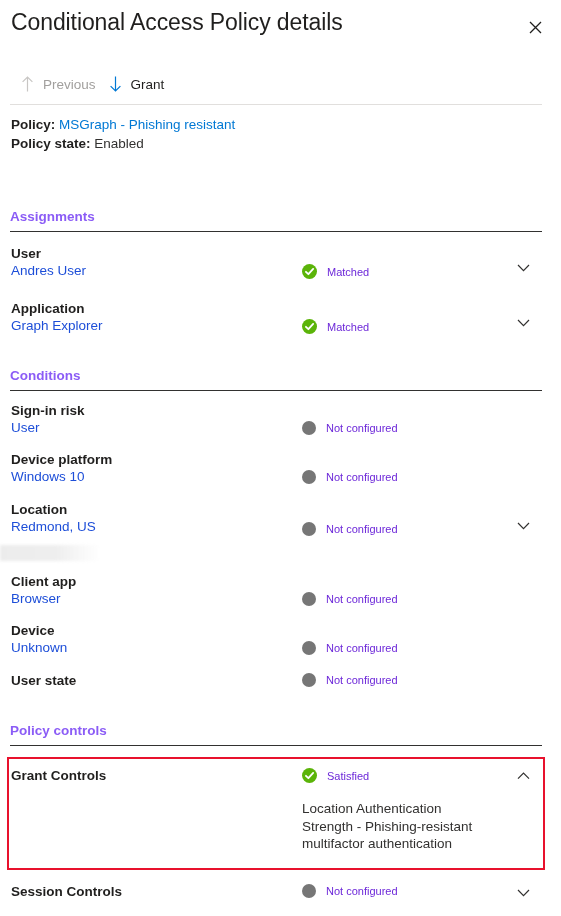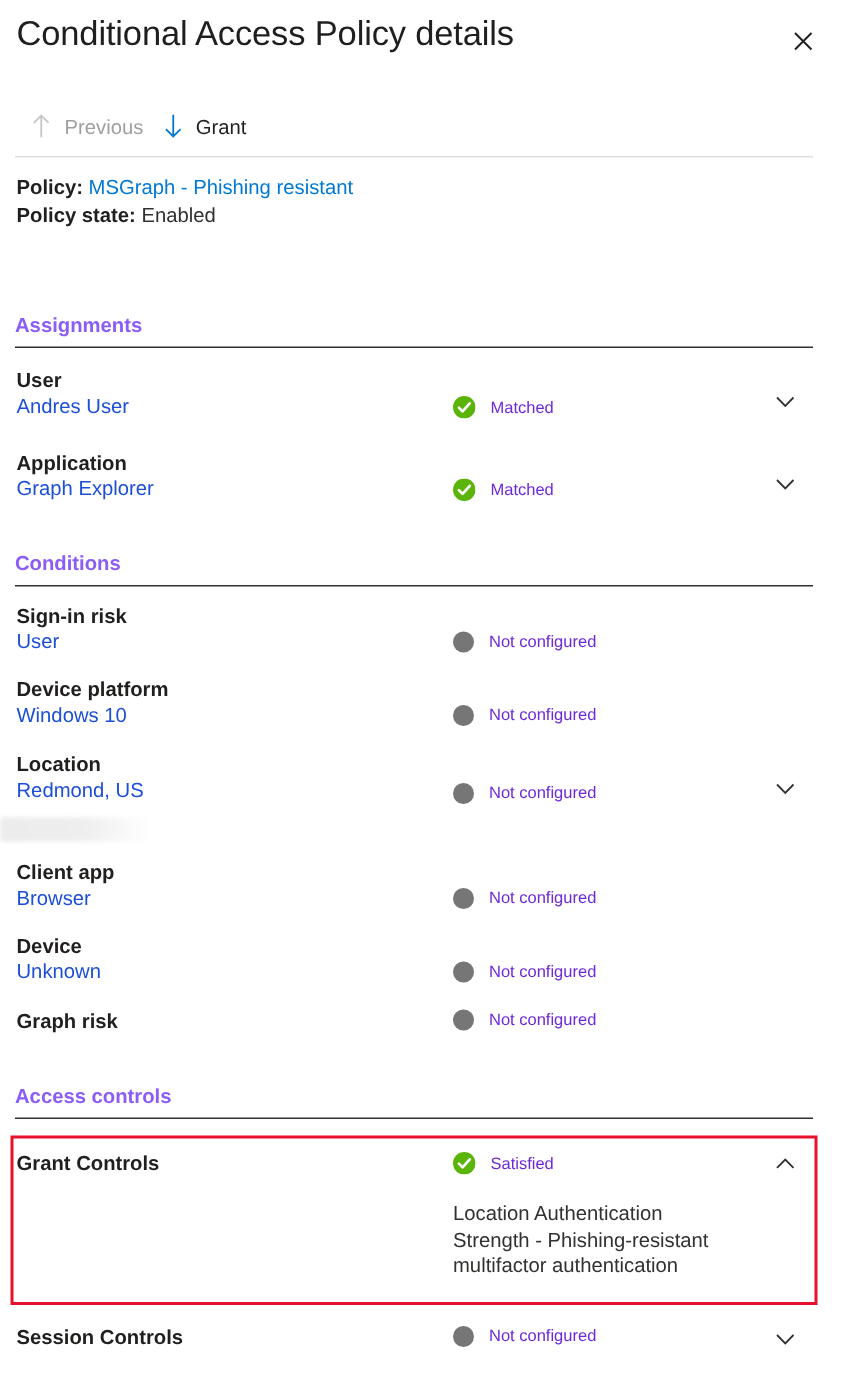--- a/index.html
+++ b/index.html
@@ -243,28 +243,28 @@
   <div class="row" style="top:623px;">
     <div class="name">Device</div>
     <div class="sub">Unknown</div>
     <div class="status" style="top:18px;">
       <span class="dot-grey"></span>
       <span>Not configured</span>
     </div>
   </div>
 
   <div class="row" style="top:673px;">
-    <div class="name">Graph risk</div>
+    <div class="name">User state</div>
     <div class="status" style="top:0px;">
       <span class="dot-grey"></span>
       <span>Not configured</span>
     </div>
   </div>
 
-  <div class="section-head" style="top:723px;">Access controls</div>
+  <div class="section-head" style="top:723px;">Policy controls</div>
 
   <div class="row" style="top:768px;">
     <div class="name">Grant Controls</div>
     <div class="status" style="top:0px;">
       <svg class="icon-ok" viewBox="0 0 16 16">
         <circle cx="8" cy="8" r="8" fill="#5bb409"></circle>
         <path d="M4.2 8.3 L6.8 10.9 L11.9 5.2" stroke="#ffffff" stroke-width="1.9" fill="none" stroke-linecap="round" stroke-linejoin="round"></path>
       </svg>
       <span>Satisfied</span>
     </div>

